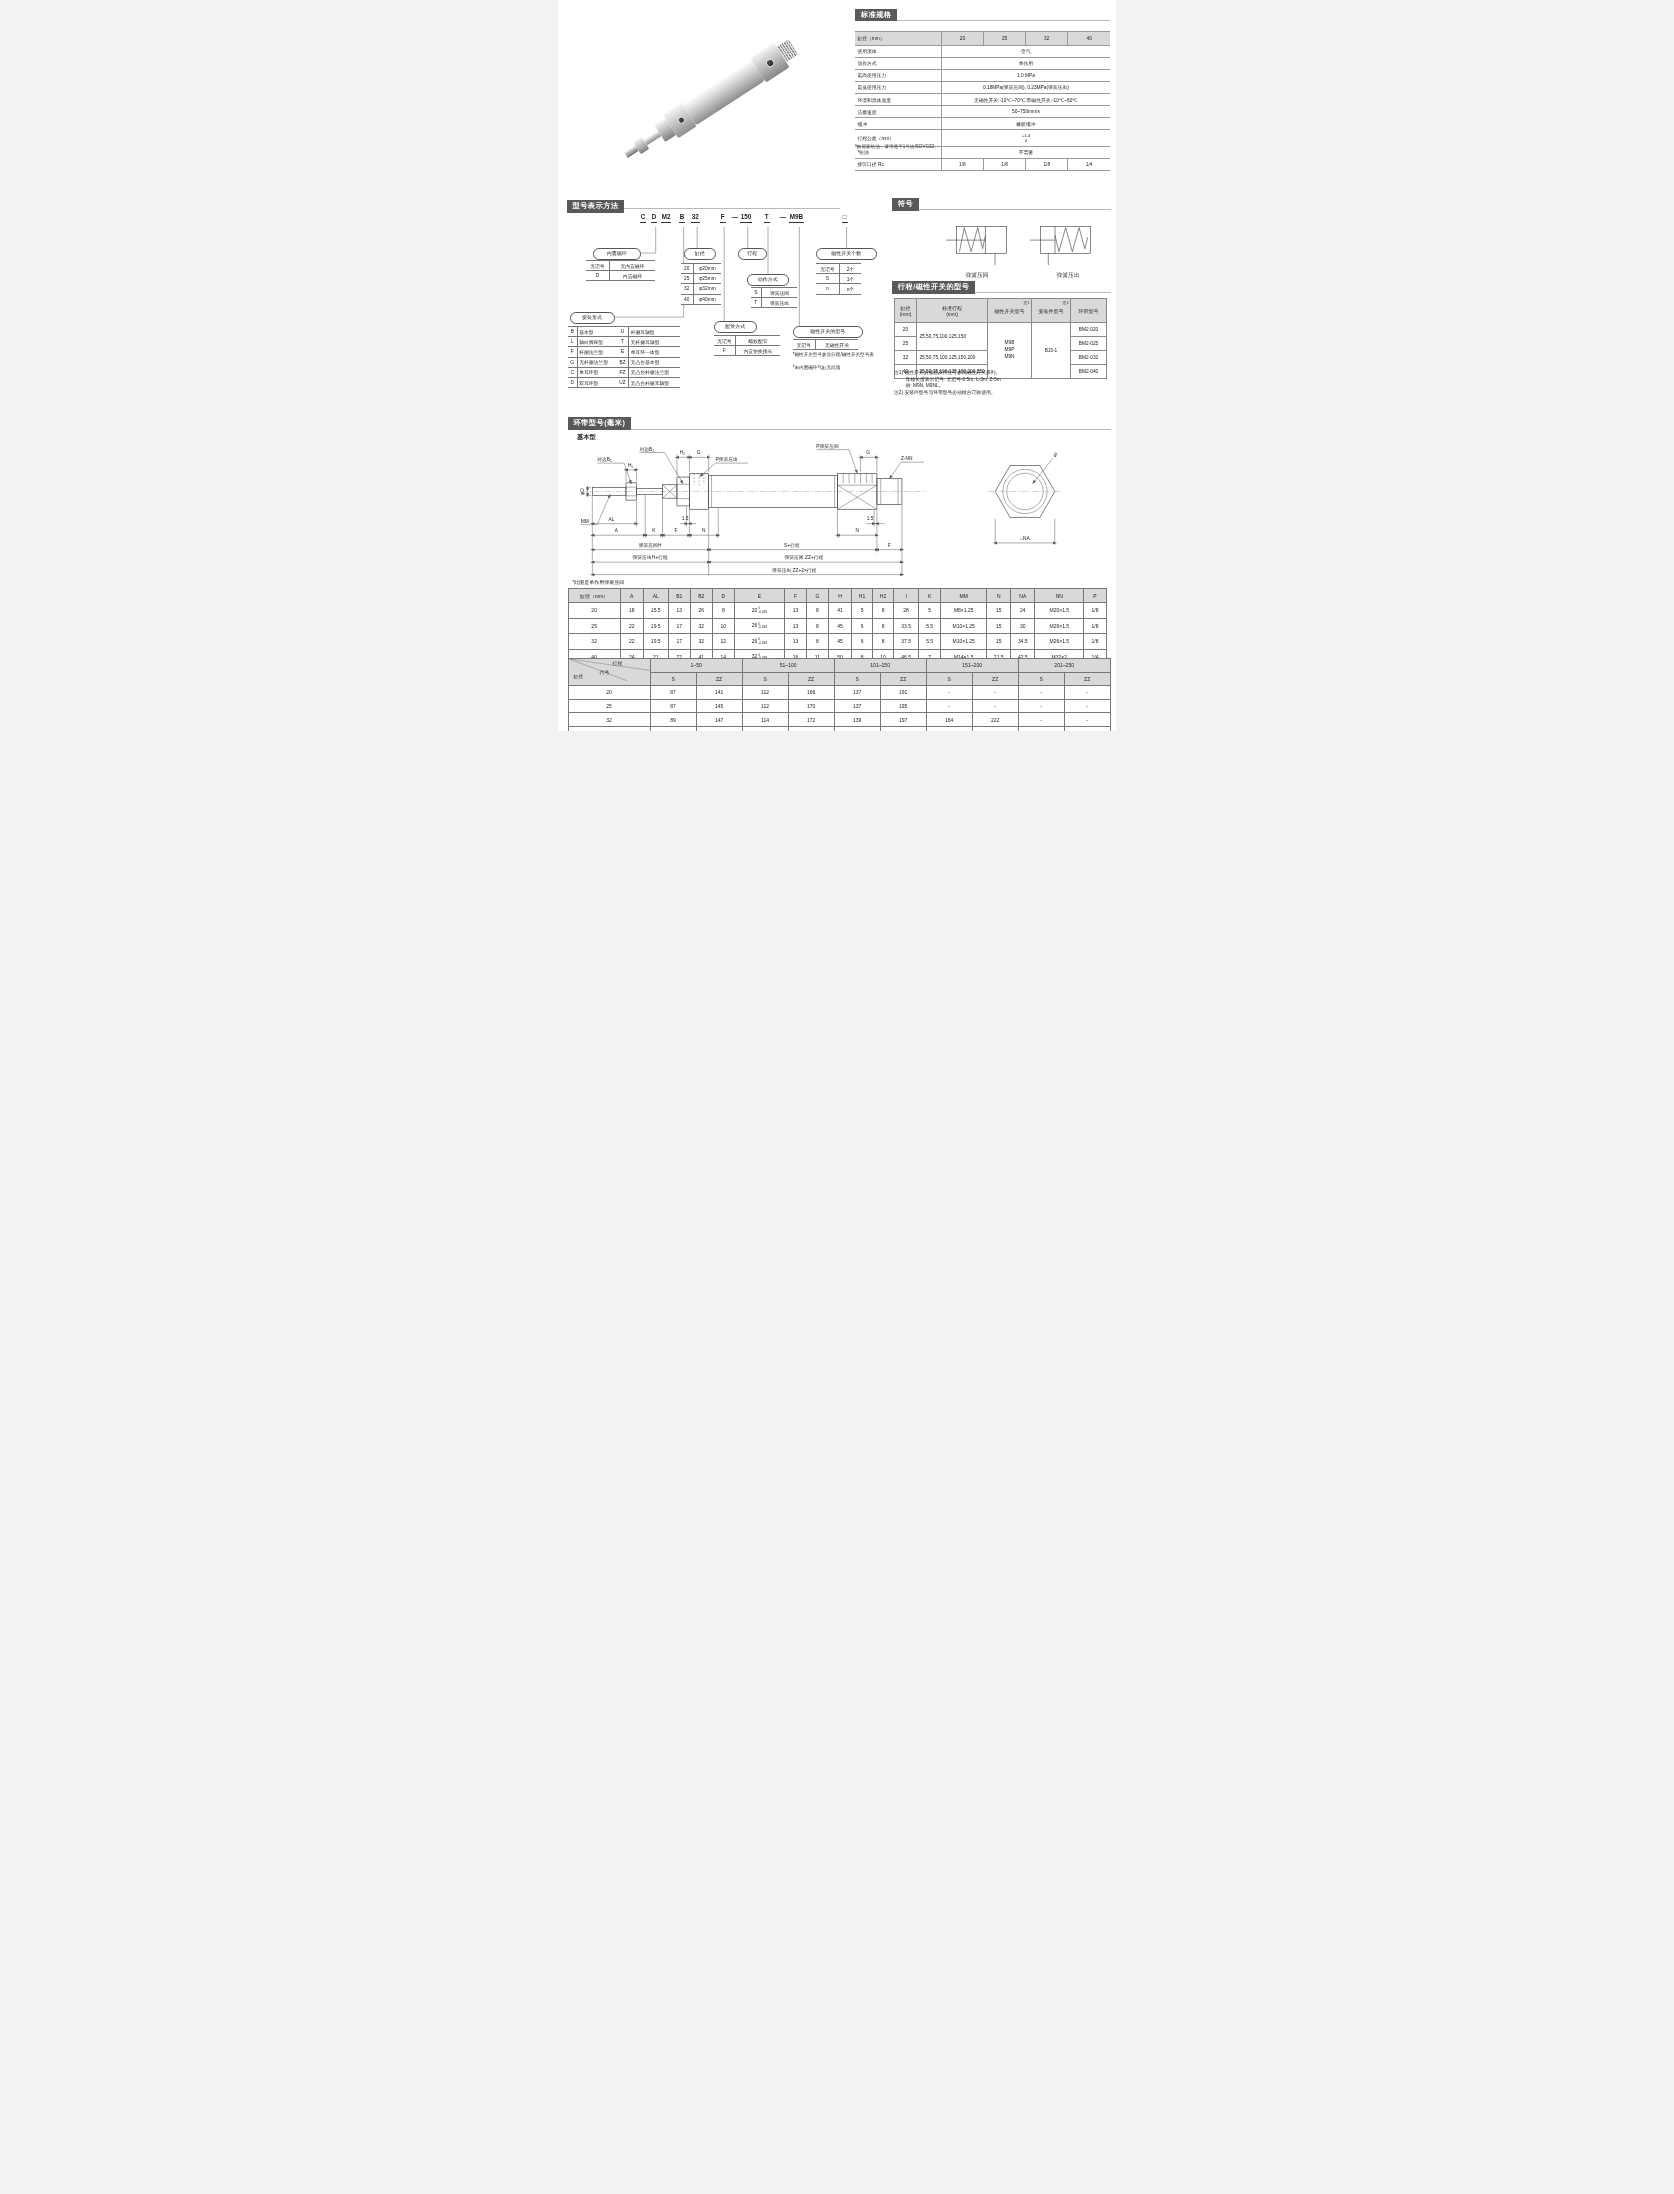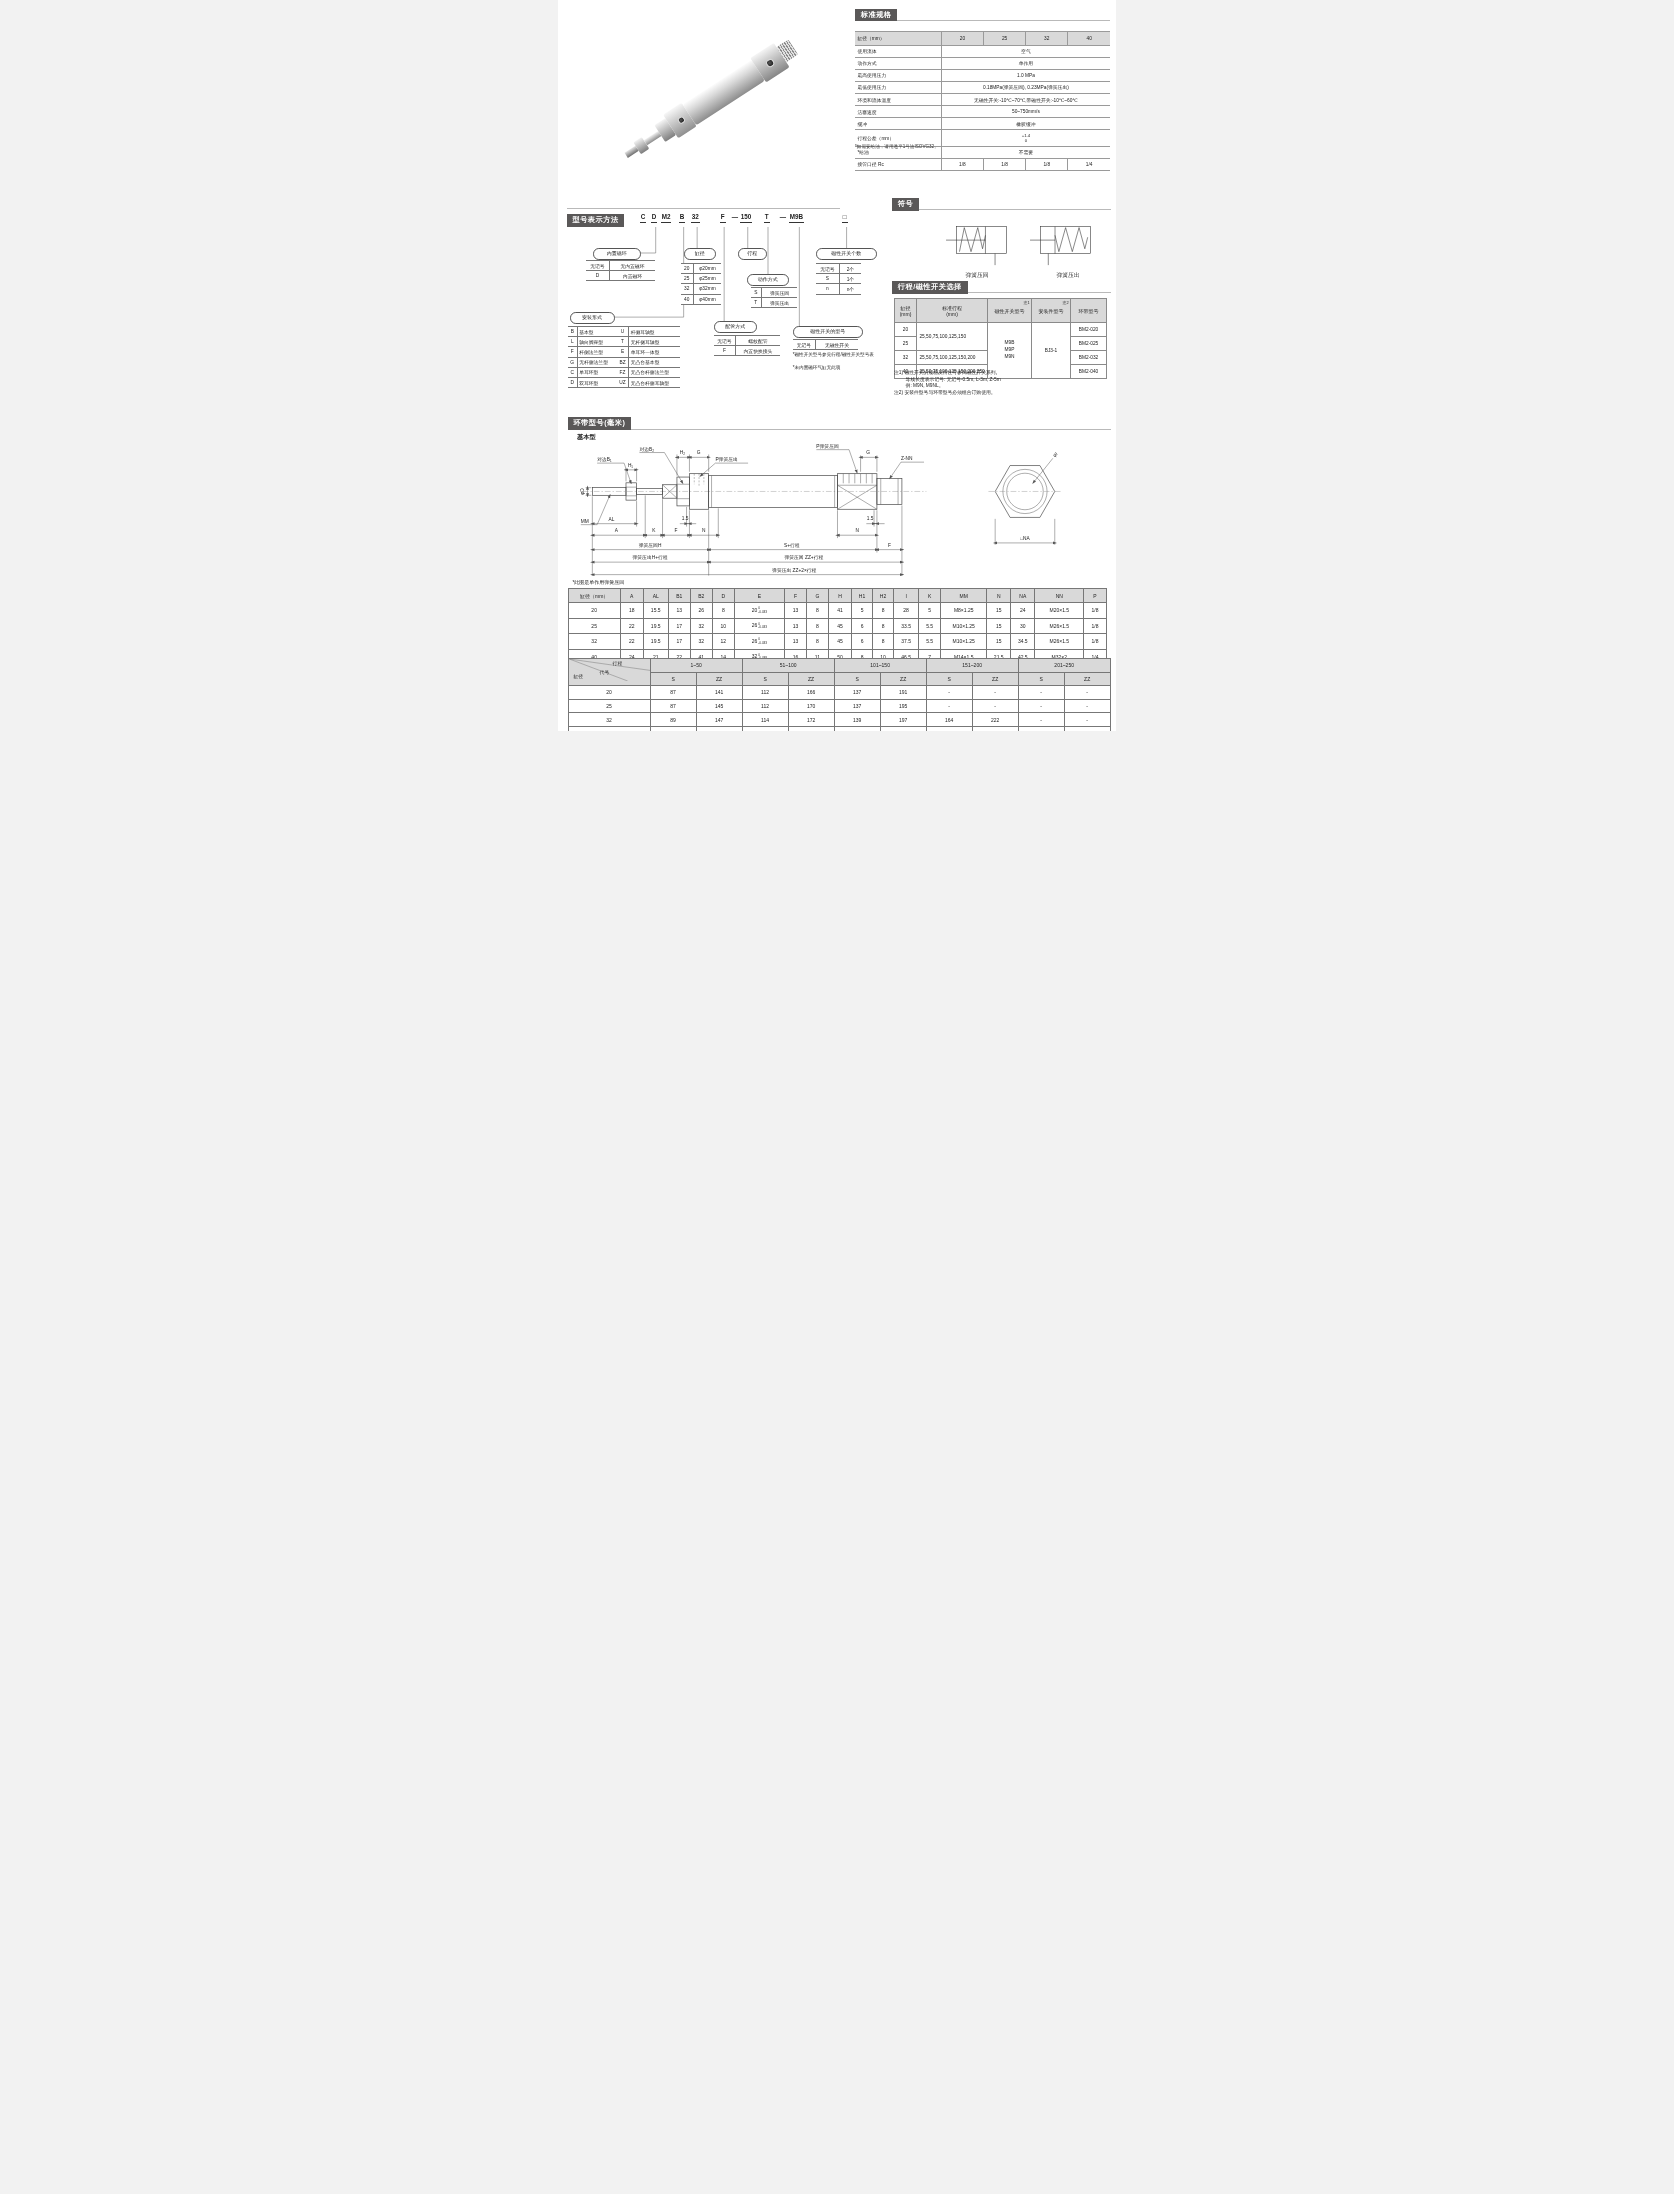--- a/index.html
+++ b/index.html
@@ -163,21 +163,21 @@
       <td>1/8</td>
       <td class="cw">1/8</td>
       <td class="cw">1/8</td>
       <td class="cw">1/4</td>
     </tr>
   </tbody>
     </table>
   <div class="abs foot" style="left:297px;top:144px;">*如需要给油，请用透平1号油ISOVG32。</div>
 
   <div class="abs" style="left:8.7px;top:196px;width:322px;height:195px;">
-    <div class="sec-h" style="left:0;top:18px;">型号表示方法</div>
+    <div class="sec-h" style="left:0;top:4px;">型号表示方法</div>
     <div class="sec-rule" style="left:0;top:11.6px;width:273px;"></div>
 
     <svg class="abs" style="left:0;top:0;z-index:1;" width="322" height="195" viewBox="0 0 668 404">
       <polyline class="ln" points="184,64 184,118 152,118"></polyline>
       <polyline class="ln" points="242,64 242,251 96,251"></polyline>
       <polyline class="ln" points="270,64 270,108"></polyline>
       <polyline class="ln" points="326,64 326,261"></polyline>
       <polyline class="ln" points="375,64 375,108"></polyline>
       <polyline class="ln" points="417,64 417,163"></polyline>
       <polyline class="ln" points="482,64 482,270"></polyline>
@@ -380,21 +380,21 @@
 
   <svg class="abs" style="left:469px;top:218px;" width="82" height="50" viewBox="0 0 170 104">
     <rect class="sym" x="28" y="18" width="104" height="56"></rect>
     <line class="sym" x1="6" y1="46" x2="58" y2="46"></line>
     <line class="sym" x1="58" y1="18" x2="58" y2="74"></line>
     <polyline class="sym" points="58,36 66,70 80,20 94,70 108,20 120,64 126,40"></polyline>
     <line class="sym" x1="44" y1="74" x2="44" y2="98"></line>
   </svg>
   <div class="symlabel" style="left:474px;top:271px;">弹簧压出</div>
 
-  <div class="sec-h" style="left:334px;top:281px;">行程/磁性开关选择</div>
+  <div class="sec-h" style="left:334px;top:281px;">行程/磁性开关的型号</div>
   <div class="sec-rule" style="left:334px;top:292px;width:219px;"></div>
 
   <table class="sel abs" style="left:336px;top:298px;">
     <colgroup>
         <col style="width:22px">
         <col style="width:71px">
         <col style="width:44px">
         <col style="width:39px">
         <col style="width:36px">
       </colgroup>

